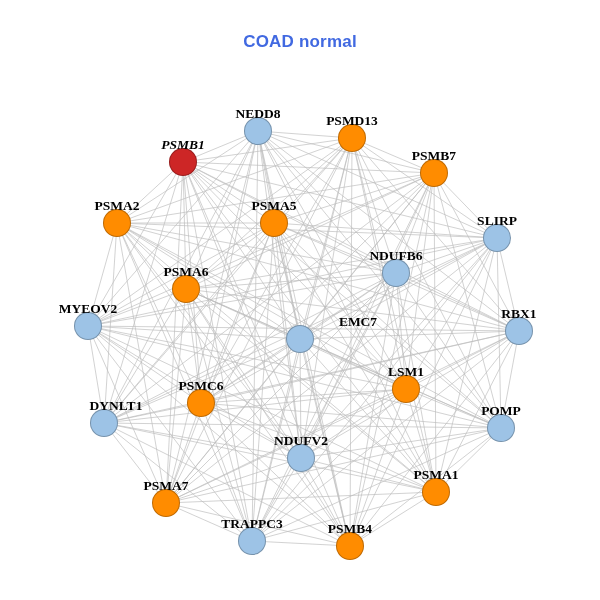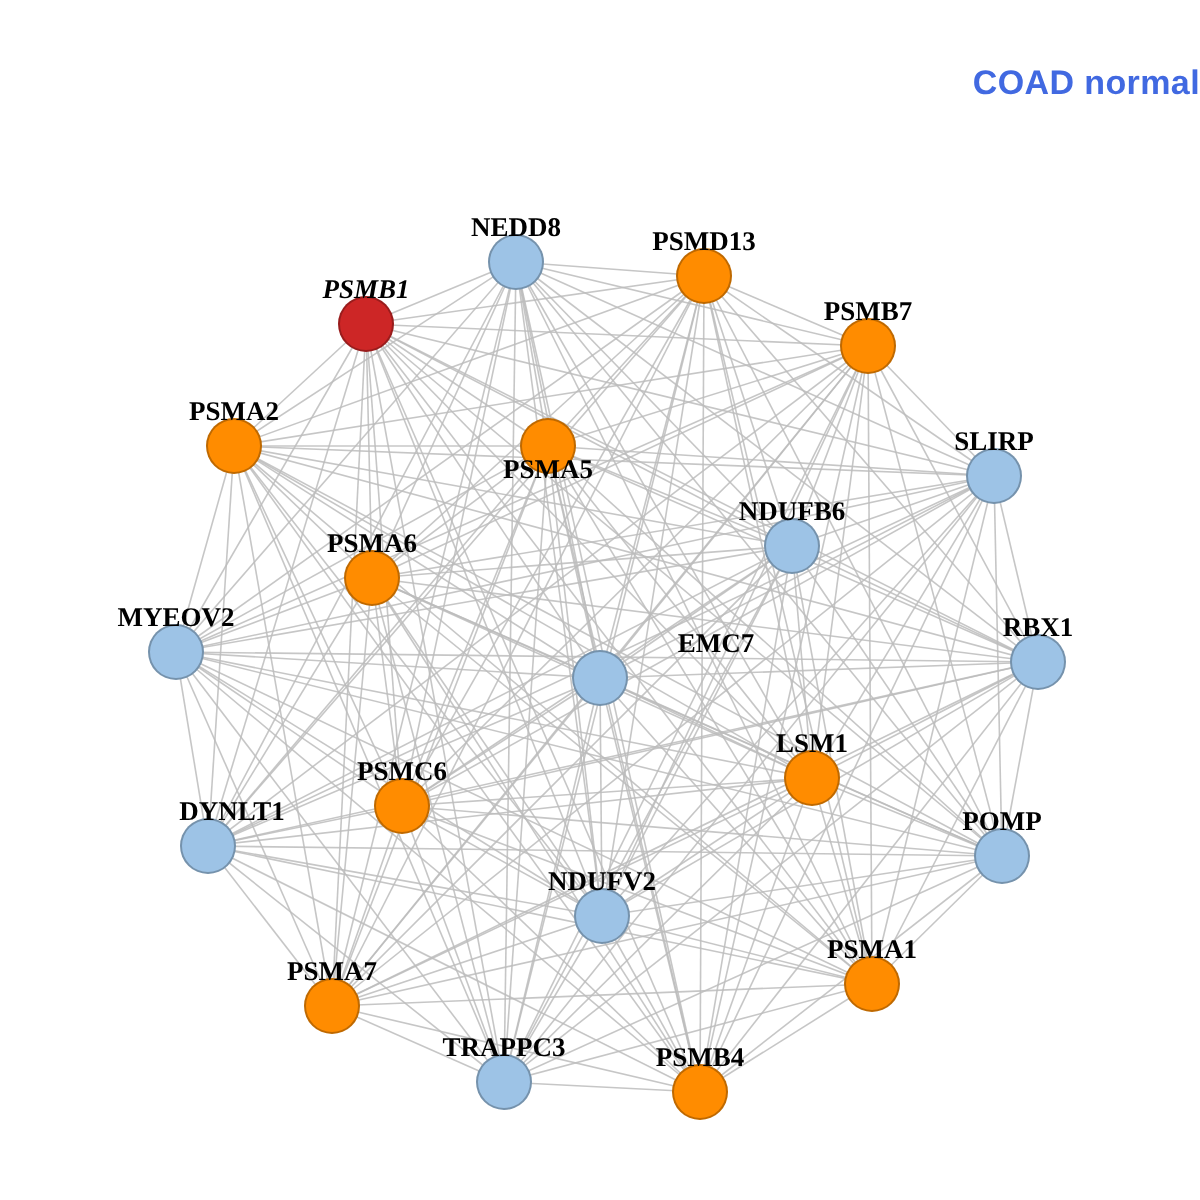--- a/index.html
+++ b/index.html
@@ -10,21 +10,21 @@
   }
   .canvas {
     position: relative;
     width: 600px; height: 600px;
     background: #ffffff;
     overflow: hidden;
   }
   .title {
     position: absolute;
     top: 32px; left: 0; width: 100%;
-    text-align: right;
+    text-align: center;
     font-weight: bold;
     font-size: 17px;
     letter-spacing: 0.2px;
   }
   svg.edge-layer {
     position: absolute;
     top: 0; left: 0;
   }
   .node-layer {
     position: absolute;
@@ -269,21 +269,21 @@
       <div class="node-label" style="left: 258px; top: 122px;">NEDD8</div>
       <div class="node" style="left: 352px; top: 138px; width: 28px; height: 28px; background: rgb(255, 140, 0);"></div>
       <div class="node-label" style="left: 352px; top: 129px;">PSMD13</div>
       <div class="node" style="left: 183px; top: 162px; width: 28px; height: 28px; background: rgb(205, 38, 38);"></div>
       <div class="node-label" style="left: 183px; top: 153px; font-style: italic;">PSMB1</div>
       <div class="node" style="left: 434px; top: 173px; width: 28px; height: 28px; background: rgb(255, 140, 0);"></div>
       <div class="node-label" style="left: 434px; top: 164px;">PSMB7</div>
       <div class="node" style="left: 117px; top: 223px; width: 28px; height: 28px; background: rgb(255, 140, 0);"></div>
       <div class="node-label" style="left: 117px; top: 214px;">PSMA2</div>
       <div class="node" style="left: 274px; top: 223px; width: 28px; height: 28px; background: rgb(255, 140, 0);"></div>
-      <div class="node-label" style="left: 274px; top: 214px; margin-top: 29px;">PSMA5</div>
+      <div class="node-label" style="left: 274px; top: 214px;">PSMA5</div>
       <div class="node" style="left: 497px; top: 238px; width: 28px; height: 28px; background: rgb(157, 195, 230);"></div>
       <div class="node-label" style="left: 497px; top: 229px;">SLIRP</div>
       <div class="node" style="left: 396px; top: 273px; width: 28px; height: 28px; background: rgb(157, 195, 230);"></div>
       <div class="node-label" style="left: 396px; top: 264px; text-align: center;">NDUFB6</div>
       <div class="node" style="left: 186px; top: 289px; width: 28px; height: 28px; background: rgb(255, 140, 0);"></div>
       <div class="node-label" style="left: 186px; top: 280px;">PSMA6</div>
       <div class="node" style="left: 88px; top: 326px; width: 28px; height: 28px; background: rgb(157, 195, 230);"></div>
       <div class="node-label" style="left: 88px; top: 317px;">MYEOV2</div>
       <div class="node" style="left: 519px; top: 331px; width: 28px; height: 28px; background: rgb(157, 195, 230);"></div>
       <div class="node-label" style="left: 519px; top: 322px;">RBX1</div>

